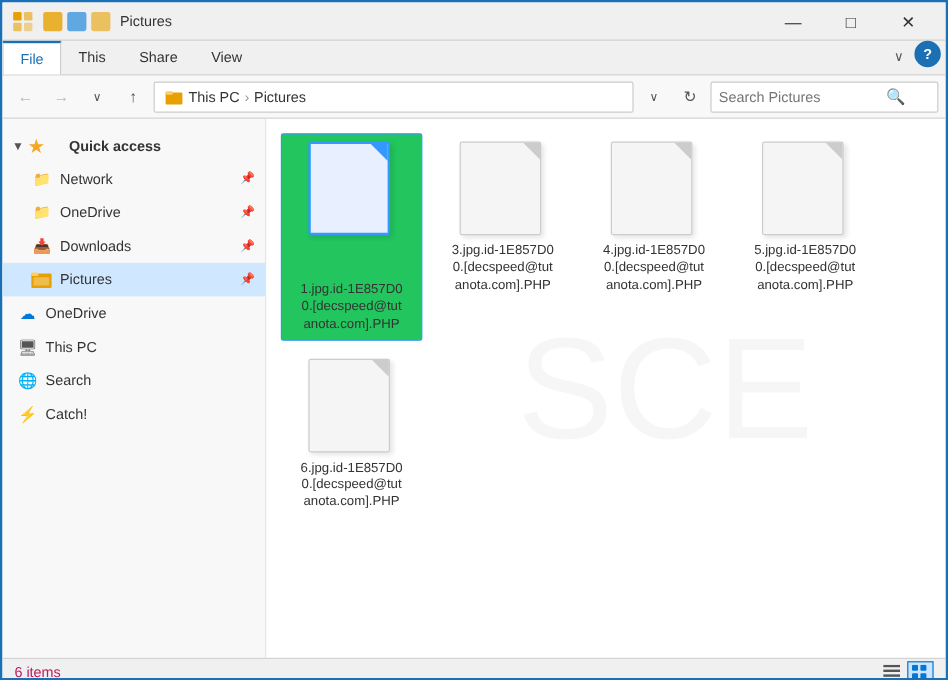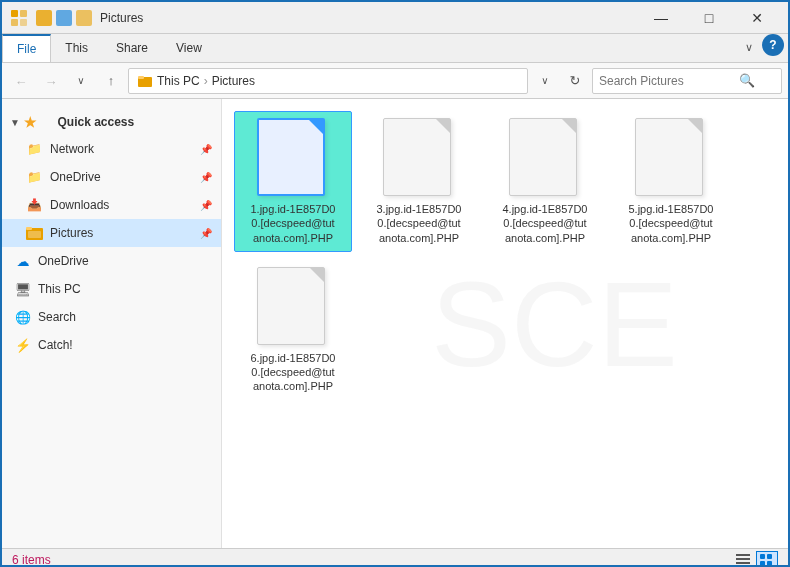--- a/index.html
+++ b/index.html
@@ -42,21 +42,21 @@
     .sidebar-chevron { font-size: 10px; margin-right: 4px; color: #555; }
     .sidebar-icon { width: 18px; height: 18px; margin-right: 6px; display: flex; align-items: center; justify-content: center; flex-shrink: 0; }
     .sidebar-label { font-size: 12px; color: #333; }
     .sidebar-pin { margin-left: auto; font-size: 10px; color: #999; }
     .indent1 { padding-left: 24px; }
 
     
     .content { flex: 1; background: #fff; padding: 12px; overflow: auto; position: relative; }
     .files-grid { display: flex; flex-wrap: wrap; gap: 8px; align-content: flex-start; }
     .file-item { display: flex; flex-direction: column; align-items: center; width: 118px; cursor: pointer; padding: 6px; border: 1px solid transparent; border-radius: 2px; }
-    .file-item.selected { background: #5eead4; border-color: #3399ff; }
+    .file-item.selected { background: #22c55e; border-color: #3399ff; gap: 32px; }
     .file-icon { width: 72px; height: 80px; position: relative; margin-bottom: 4px; }
     .file-page { width: 68px; height: 78px; background: #f5f5f5; border: 1px solid #ccc; border-radius: 2px; position: relative; box-shadow: 2px 2px 4px rgba(0,0,0,0.1); }
     .file-page-fold { position: absolute; top: 0; right: 0; width: 0; height: 0; border-style: solid; border-width: 0 14px 14px 0; border-color: transparent #ccc transparent transparent; }
     .file-name { font-size: 11px; color: #333; text-align: center; line-height: 1.3; word-break: break-all; max-width: 110px; }
 
     
     .status-bar { height: 22px; background: #f0f0f0; border-top: 1px solid #ccc; display: flex; align-items: center; padding: 0 10px; justify-content: space-between; }
     .status-text { font-size: 12px; color: #be185d; }
     .view-buttons { display: flex; gap: 2px; }
     .view-btn { width: 22px; height: 18px; border: 1px solid transparent; background: transparent; cursor: pointer; display: flex; align-items: center; justify-content: center; font-size: 11px; color: #555; }

